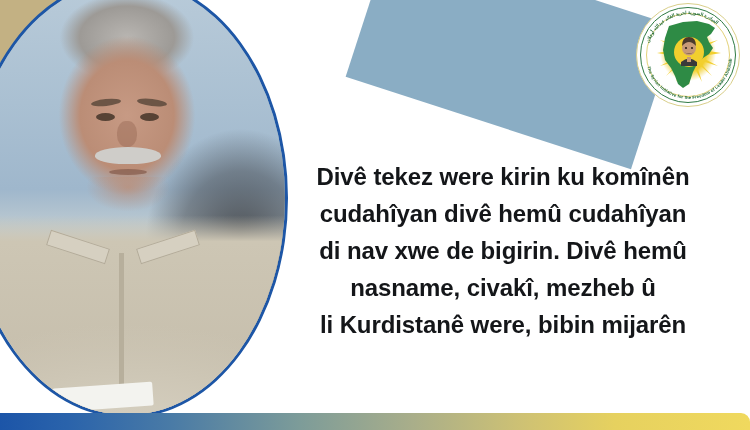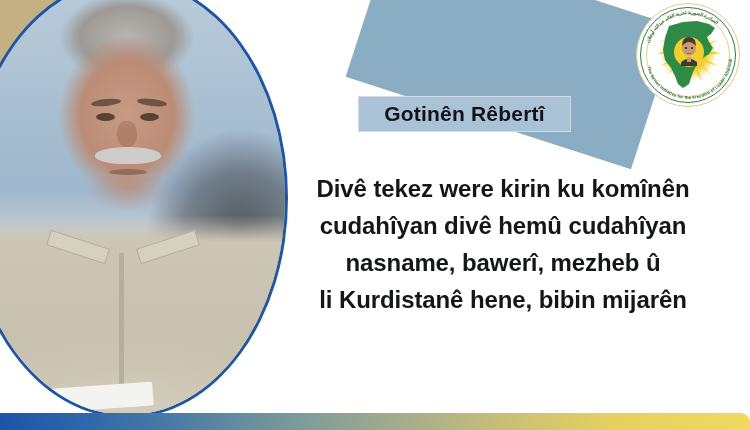--- a/index.html
+++ b/index.html
@@ -208,21 +208,21 @@
     font-weight: bold;
     color: #111318;
     letter-spacing: .2px;
     white-space: nowrap;
   }
 
   
   .quote {
     position: absolute;
     left: 266px;
-    top: 170px;
+    top: 158px;
     width: 474px;
     z-index: 7;
     text-align: center;
     font-size: 24px;
     line-height: 37px;
     font-weight: bold;
     color: #141619;
     letter-spacing: -0.1px;
   }
   .quote .ln { display: block; white-space: nowrap; }
@@ -317,26 +317,24 @@
         <text>
           <textPath href="#arcBottom" startOffset="8%">The Syrian Initiative for the Freedom of Leader Abdullah Ocalan</textPath>
         </text>
         <text class="ar">
           <textPath href="#arcTop" startOffset="10%">المبادرة السورية لحرية القائد عبدالله أوجلان</textPath>
         </text>
       </g>
     </svg>
   </div>
 
-  <div class="heading-box">
-    <span>Gotinên Rêbertî</span>
-  </div>
 
   <div class="quote">
     <span class="ln">Divê tekez were kirin ku komînên</span>
     <span class="ln">cudahîyan divê hemû cudahîyan</span>
-    <span class="ln">nasname, bawerî, mezheb û</span>
-    <span class="ln">li Kurdistanê hene, bibin mijarên</span>
+    <span class="ln">di nav xwe de bigirin. Divê hemû</span>
+    <span class="ln">nasname, civakî, mezheb û</span>
+    <span class="ln">li Kurdistanê were, bibin mijarên</span>
   </div>
 
   <div class="footer-bar"></div>
 
 </div>
 
 </body></html>

